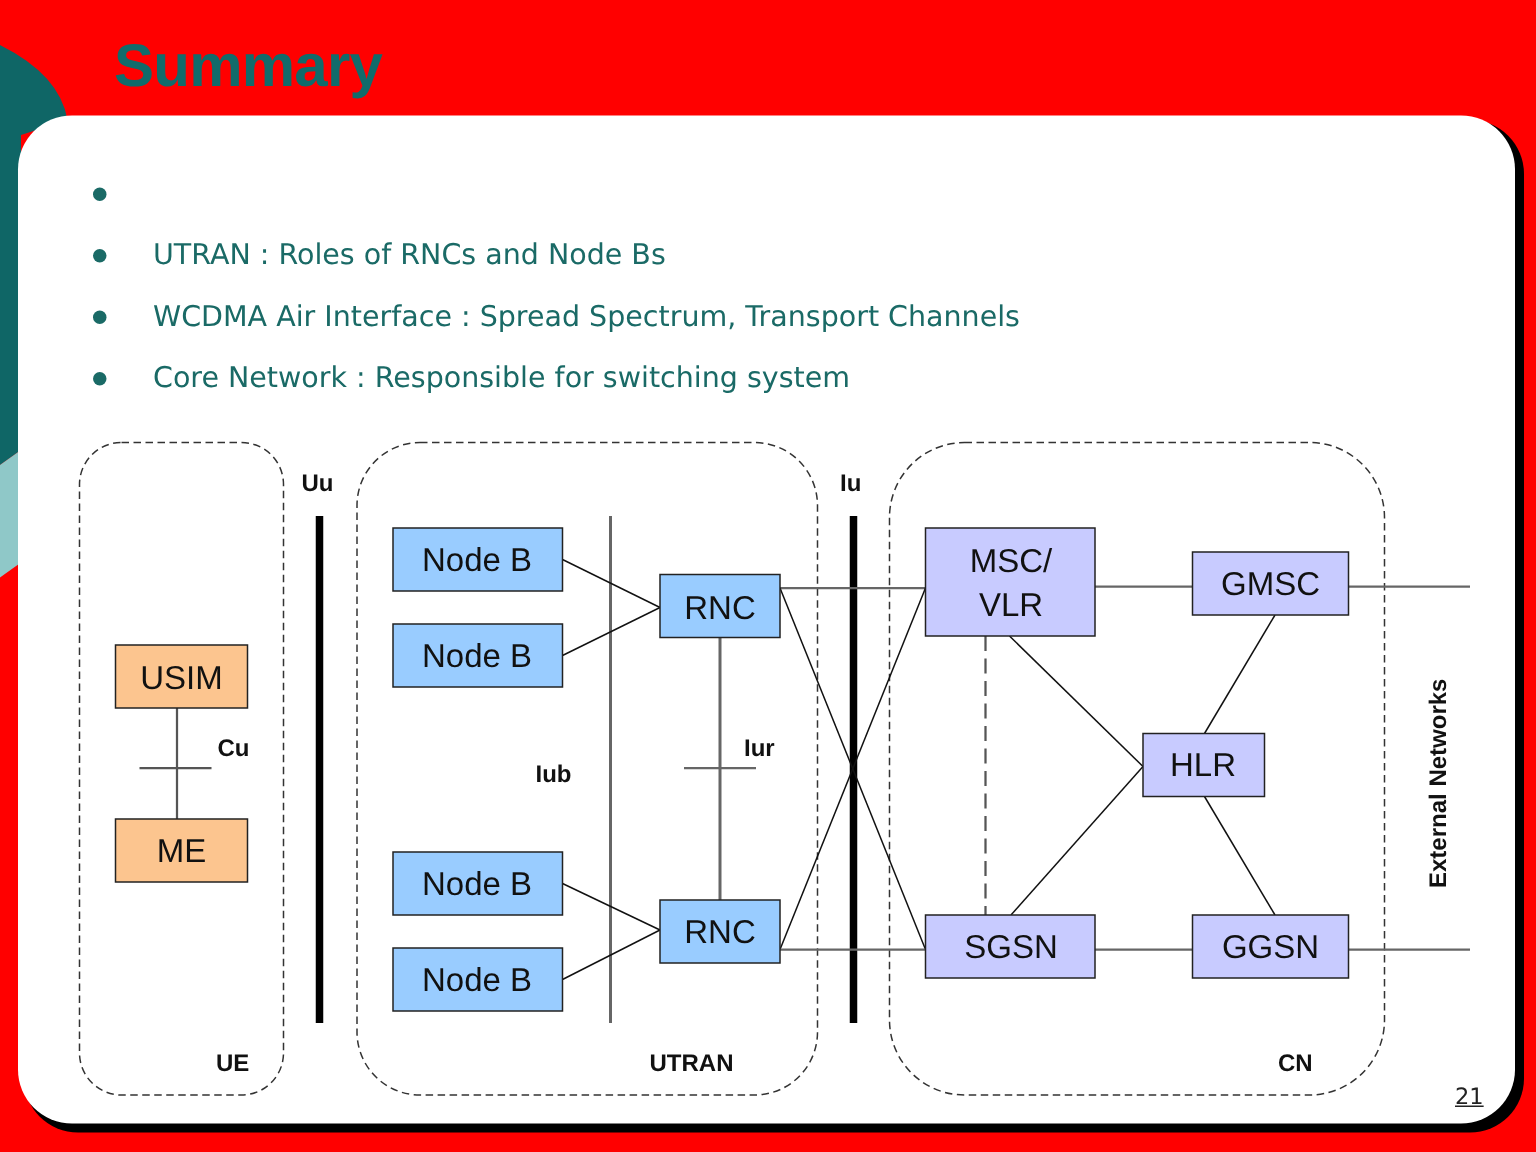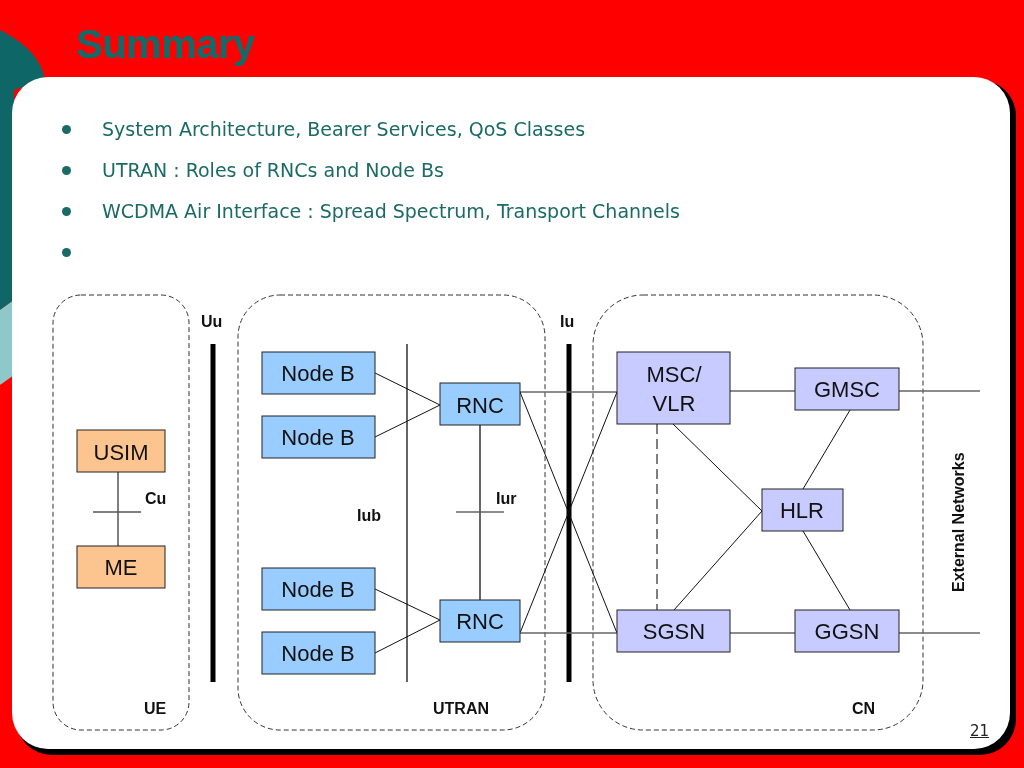--- a/index.html
+++ b/index.html
@@ -25,24 +25,24 @@
   <path d="M0,30 Q40,50 45,80 L14,90 L14,300 L0,310 Z" fill="#0f6666"></path>
   <path d="M0,310 L14,300 L14,375 L0,385 Z" fill="#8fc8c8"></path>
 </svg>
 
 <div class="title">Summary</div>
 
 <div class="panel-shadow"></div>
 <div class="panel"></div>
 
 <ul class="bullets">
-  <li><span class="dot"></span><span>System Architecture, Bearer Services, QoS Classes</span></li>
+  <li><span class="dot"></span></li>
   <li><span class="dot"></span><span>UTRAN : Roles of RNCs and Node Bs</span></li>
   <li><span class="dot"></span><span>WCDMA Air Interface : Spread Spectrum, Transport Channels</span></li>
-  <li><span class="dot"></span></li>
+  <li><span class="dot"></span><span>Core Network : Responsible for switching system</span></li>
 </ul>
 
 <svg id="diagram" viewBox="0 0 1024 768">
 
   <rect x="53" y="295" width="136" height="435" rx="28" fill="none" stroke="#333" stroke-width="1" stroke-dasharray="5,3"></rect>
   <rect x="238" y="295" width="307" height="435" rx="42" fill="none" stroke="#333" stroke-width="1" stroke-dasharray="5,3"></rect>
   <rect x="593" y="295" width="330" height="435" rx="50" fill="none" stroke="#333" stroke-width="1" stroke-dasharray="5,3"></rect>
 
   <line x1="213" y1="344" x2="213" y2="682" stroke="#000" stroke-width="5"></line>
   <line x1="569" y1="344" x2="569" y2="682" stroke="#000" stroke-width="5"></line>

